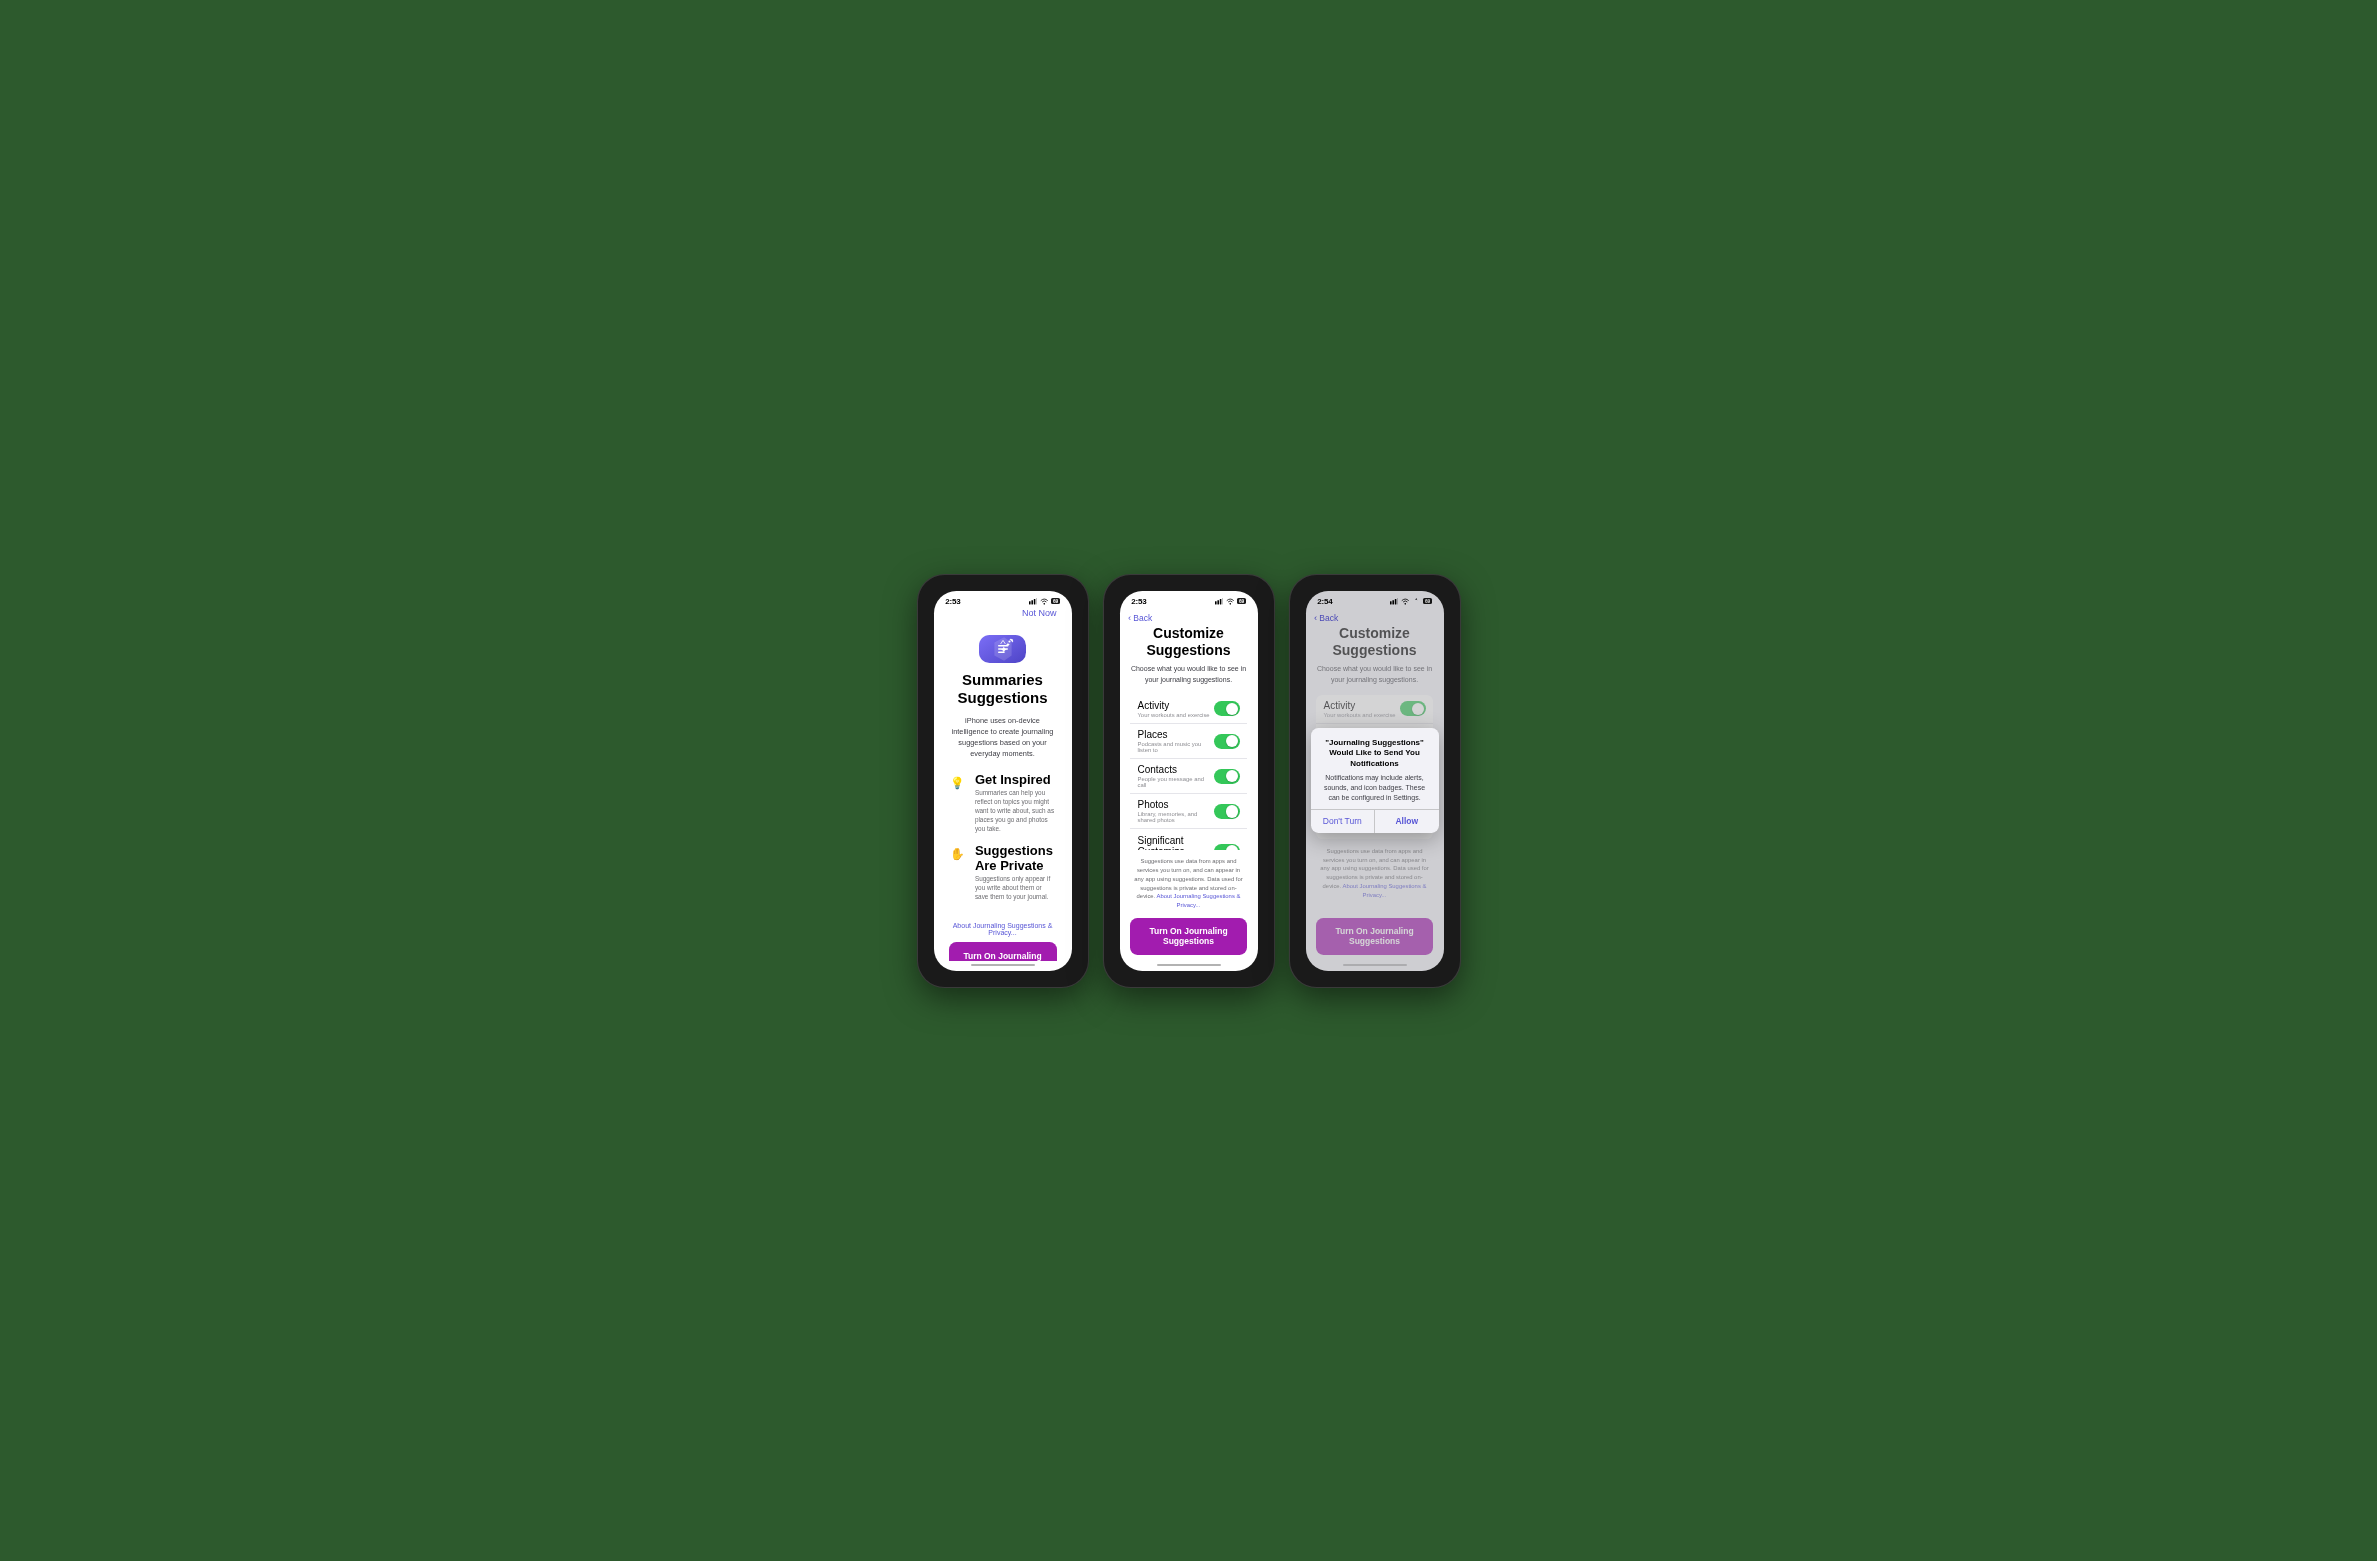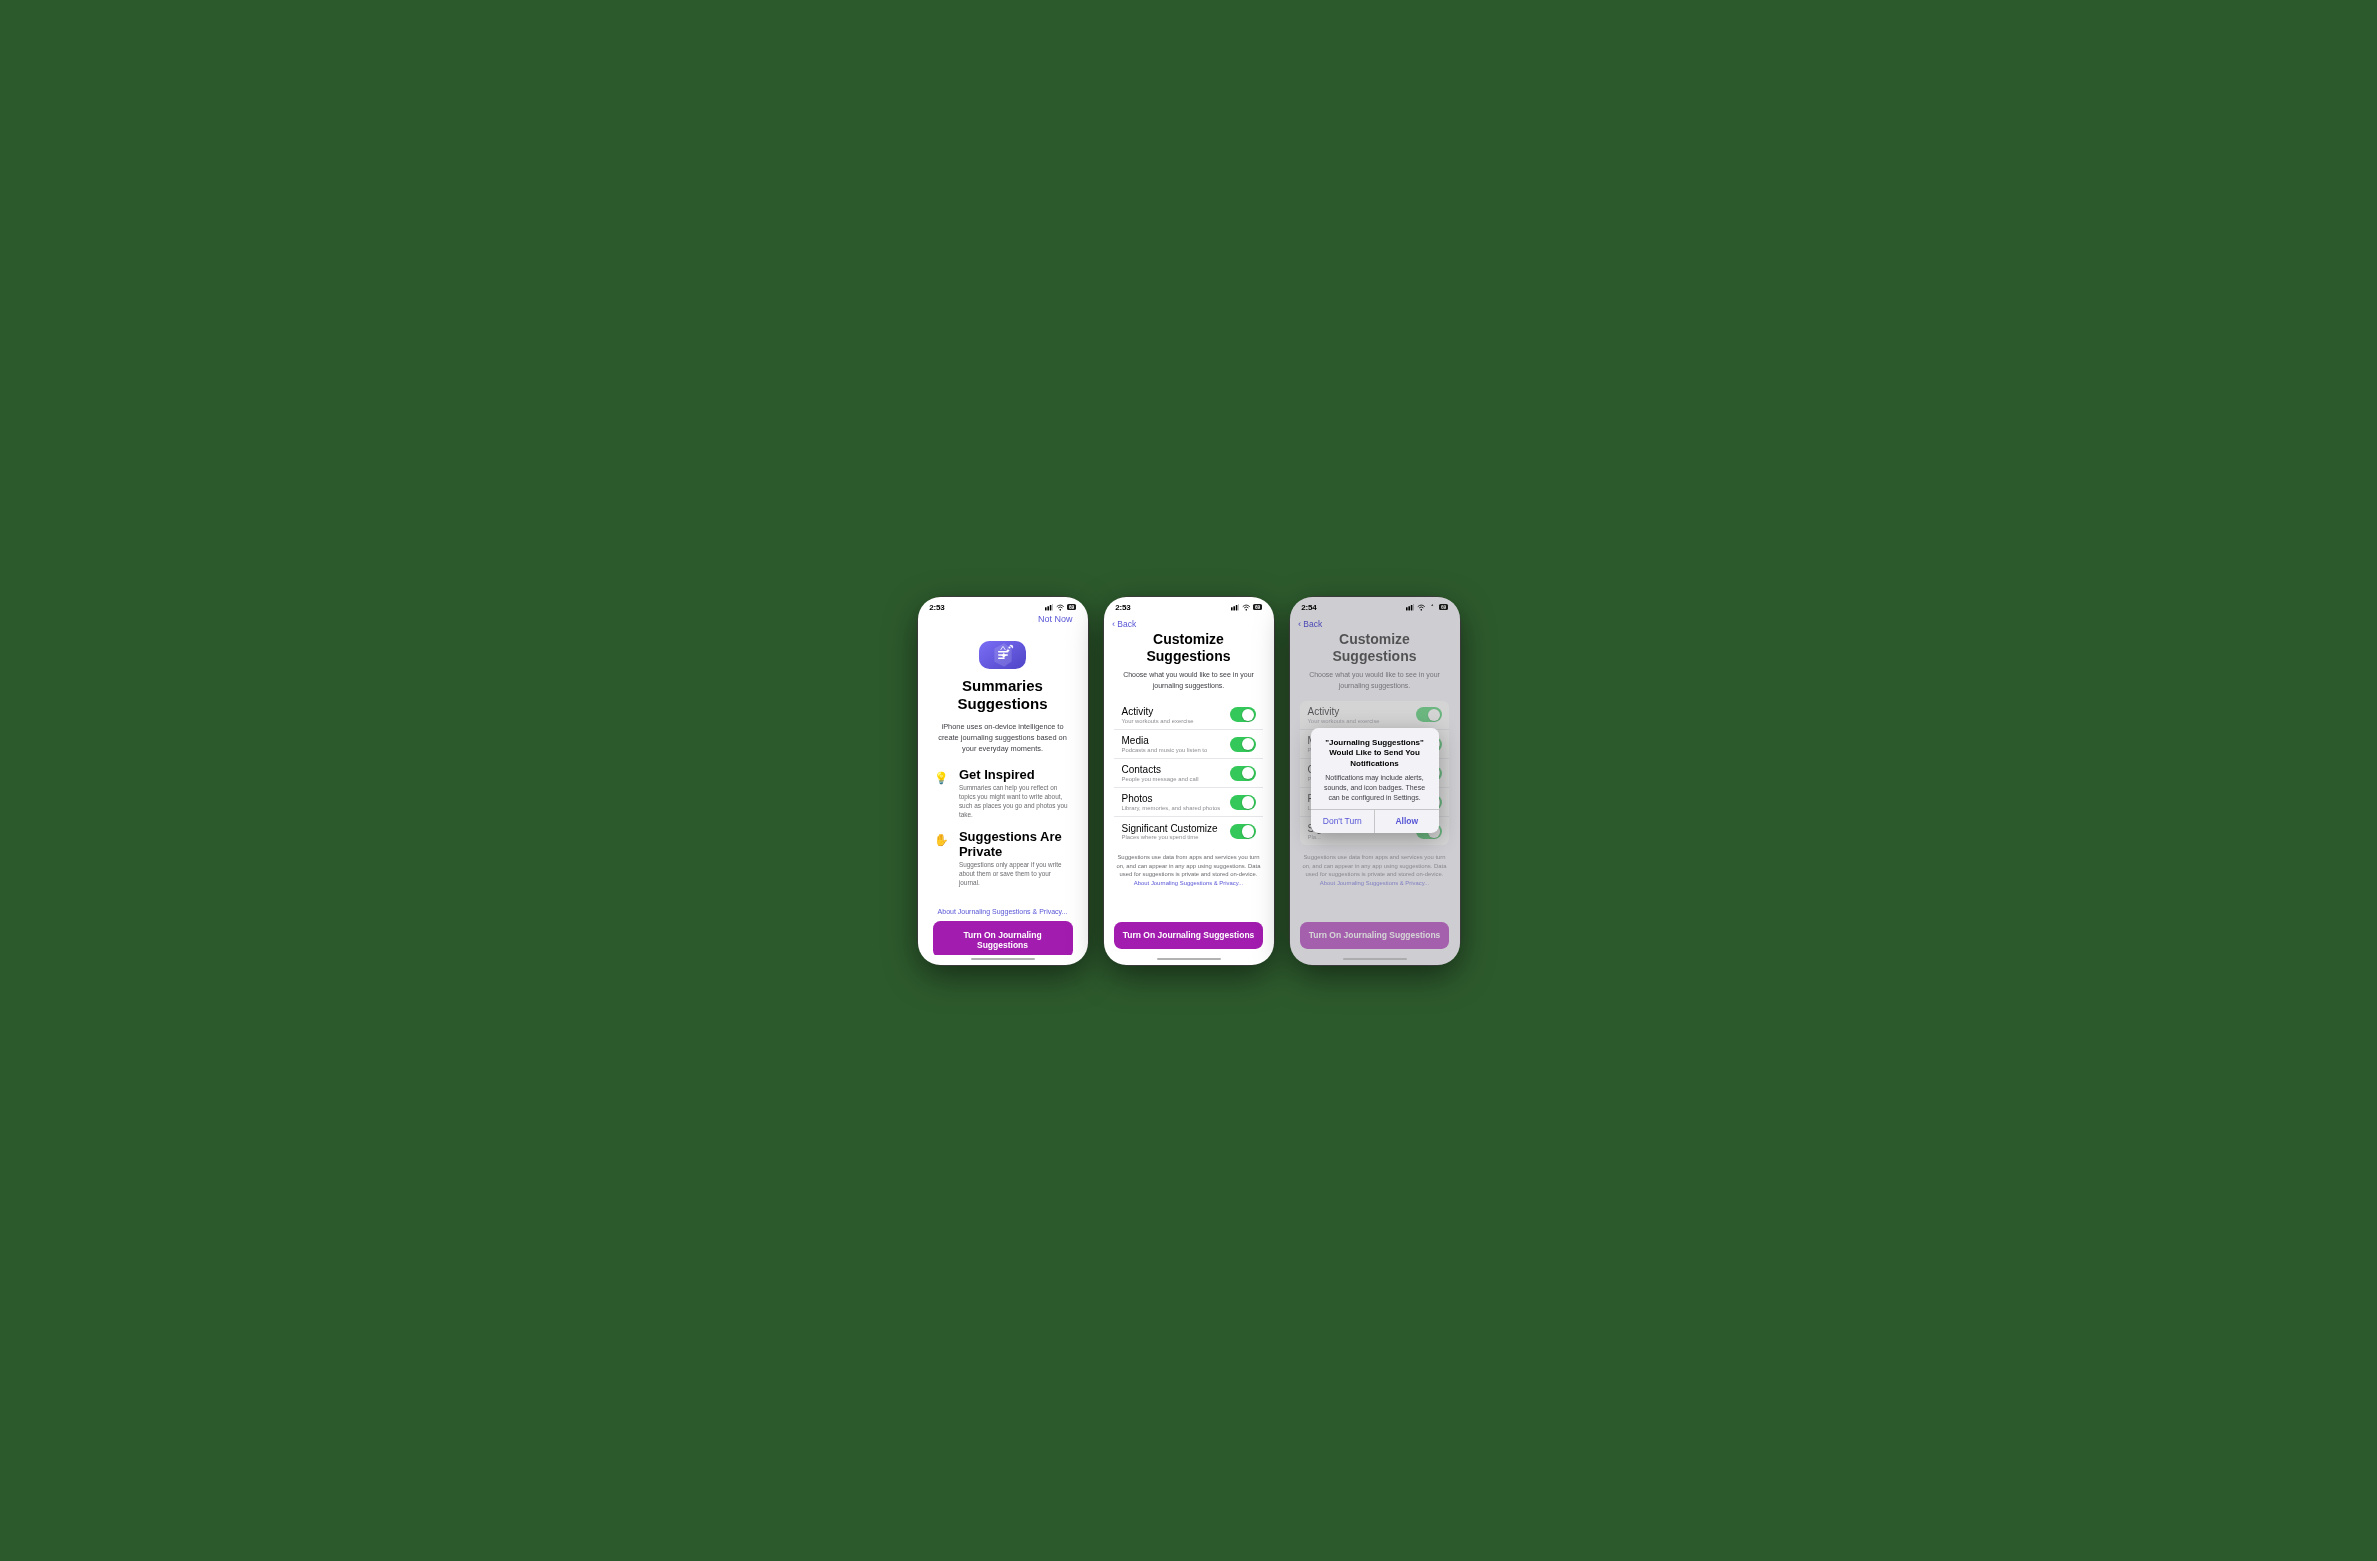--- a/index.html
+++ b/index.html
@@ -10,24 +10,24 @@
       align-items: center;
       min-height: 100vh;
       font-family: -apple-system, BlinkMacSystemFont, 'SF Pro Display', 'Helvetica Neue', sans-serif;
       padding: 10.6px;
       gap: 16px;
     }
 
     
     .phone {
       width: 170px;
-      height: 368px;
+      height: 412px;
       background: #1a1a1a;
       border-radius: 26.6px;
-      padding: 0;
+      padding: 16px;
       box-shadow: 0 0 0 1.1px #3a3a3a, 0 10.6px 32px rgba(0,0,0,0.5);
       position: relative;
       flex-shrink: 0;
     }
     .phone-inner {
       width: 100%;
       height: 100%;
       background: #fff;
       border-radius: 22.3px;
       overflow: hidden;
@@ -461,21 +461,21 @@
       <div class="toggle-list">
         <div class="toggle-item">
           <div class="toggle-info">
             <div class="toggle-label">Activity</div>
             <div class="toggle-sublabel">Your workouts and exercise</div>
           </div>
           <div class="toggle-switch"></div>
         </div>
         <div class="toggle-item">
           <div class="toggle-info">
-            <div class="toggle-label">Media</div>
+            <div class="toggle-label">Places</div>
             <div class="toggle-sublabel">Podcasts and music you listen to</div>
           </div>
           <div class="toggle-switch"></div>
         </div>
         <div class="toggle-item">
           <div class="toggle-info">
             <div class="toggle-label">Contacts</div>
             <div class="toggle-sublabel">People you message and call</div>
           </div>
           <div class="toggle-switch"></div>

